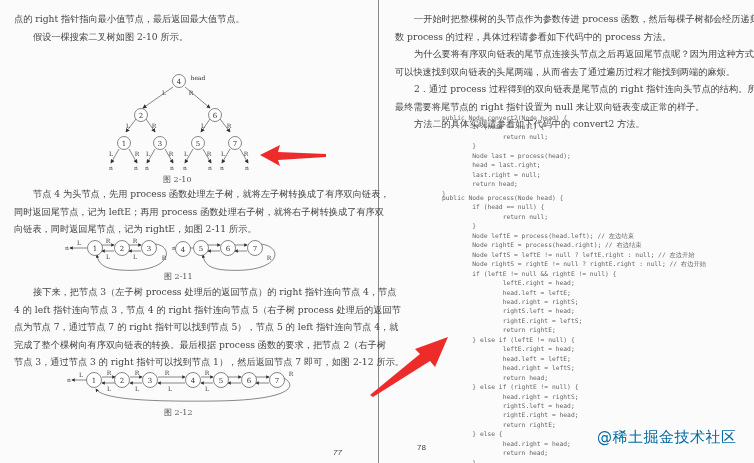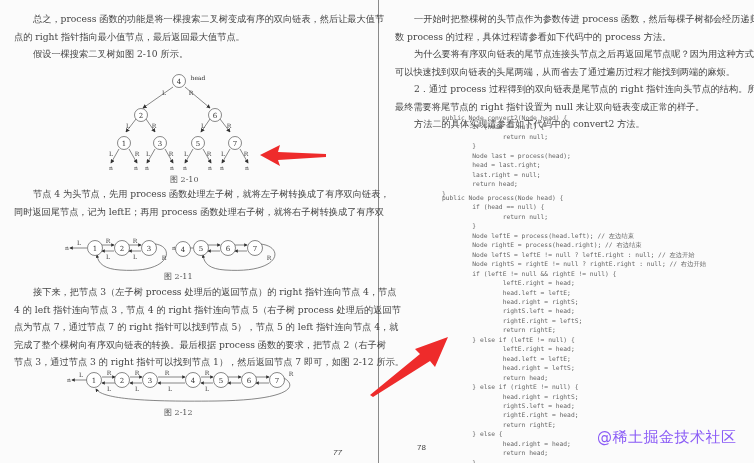--- a/index.html
+++ b/index.html
@@ -8,31 +8,30 @@
   .page-left { left:0; width:378px; }
   .page-right { left:379px; width:375px; }
   .divider { position:absolute; left:378px; top:0; width:1px; height:463px; background:#8a8a8a; }
   .para { position:absolute; font-size:9.2px; line-height:17.5px; color:#444; }
   .para .line { display:block; white-space:nowrap; }
   .indent { padding-left:19px; }
   .caption { position:absolute; font-size:8px; color:#555; }
   .pagenum { position:absolute; font-size:8px; color:#444; font-family:"Liberation Sans",sans-serif; }
   .code { position:absolute; font-family:"DejaVu Sans Mono","Liberation Mono",monospace; font-size:6.3px; line-height:9.45px; color:#666; white-space:pre; }
   svg text { font-family:"DejaVu Serif","Liberation Serif",serif; }
-  .watermark { position:absolute; left:597px; top:428px; font-family:"DejaVu Sans","Liberation Sans",sans-serif; font-size:15px; color:#8b5cf6; letter-spacing:0.5px; }
+  .watermark { position:absolute; left:597px; top:428px; font-family:"DejaVu Sans","Liberation Sans",sans-serif; font-size:15px; color:#0369a1; letter-spacing:0.5px; }
 </style>
 </head>
 <body>
 
 <div class="page page-left"></div>
 <div class="page page-right"></div>
 <div class="divider"></div>
 
 <div class="para" style="left:14px; top:10px;">
-  <span class="line indent">总之，process 函数的功能是将一棵搜索二叉树变成有序的双向链表，然后让最大值节</span>
   <span class="line">点的 right 指针指向最小值节点，最后返回最大值节点。</span>
   <span class="line indent">假设一棵搜索二叉树如图 2-10 所示。</span>
 </div>
 
 <svg style="position:absolute; left:60px; top:74px;" width="220" height="100" viewBox="0 0 220 100">
   <defs>
     <marker id="ah" markerWidth="6" markerHeight="6" refX="5" refY="3" orient="auto">
       <path d="M0,0 L6,3 L0,6 z" fill="#333"></path>
     </marker>
   </defs>
@@ -90,29 +89,30 @@
     <text x="51" y="96" font-size="6">n</text>
     <text x="76" y="96" font-size="6">n</text>
     <text x="87" y="96" font-size="6">n</text>
     <text x="112" y="96" font-size="6">n</text>
     <text x="125" y="96" font-size="6">n</text>
     <text x="150" y="96" font-size="6">n</text>
     <text x="162" y="96" font-size="6">n</text>
     <text x="187" y="96" font-size="6">n</text>
   </g>
 </svg>
-<div class="caption" style="left:170px; top:174px;">图 2-10</div>
+<div class="caption" style="left:163px; top:174px;">图 2-10</div>
 
 <svg style="position:absolute; left:258px; top:143px;" width="70" height="24" viewBox="0 0 70 24">
   <path d="M2,12 L22,2 L20,9 L68,11 L68,14 L20,17 L22,23 Z" fill="#ee2b2b"></path>
 </svg>
 
 <div class="para" style="left:14px; top:185px;">
   <span class="line indent">节点 4 为头节点，先用 process 函数处理左子树，就将左子树转换成了有序双向链表，</span>
   <span class="line">同时返回尾节点，记为 leftE；再用 process 函数处理右子树，就将右子树转换成了有序双</span>
+  <span class="line">向链表，同时返回尾节点，记为 rightE，如图 2-11 所示。</span>
 </div>
 
 <svg style="position:absolute; left:60px; top:234px;" width="250" height="40" viewBox="0 0 250 40">
   <defs>
     <marker id="ah2" markerWidth="5" markerHeight="5" refX="4" refY="2.5" orient="auto">
       <path d="M0,0 L5,2.5 L0,5 z" fill="#333"></path>
     </marker>
   </defs>
   <g stroke="#555" stroke-width="0.7" fill="none">
     <line x1="27" y1="14" x2="10" y2="14" marker-end="url(#ah2)"></line>

